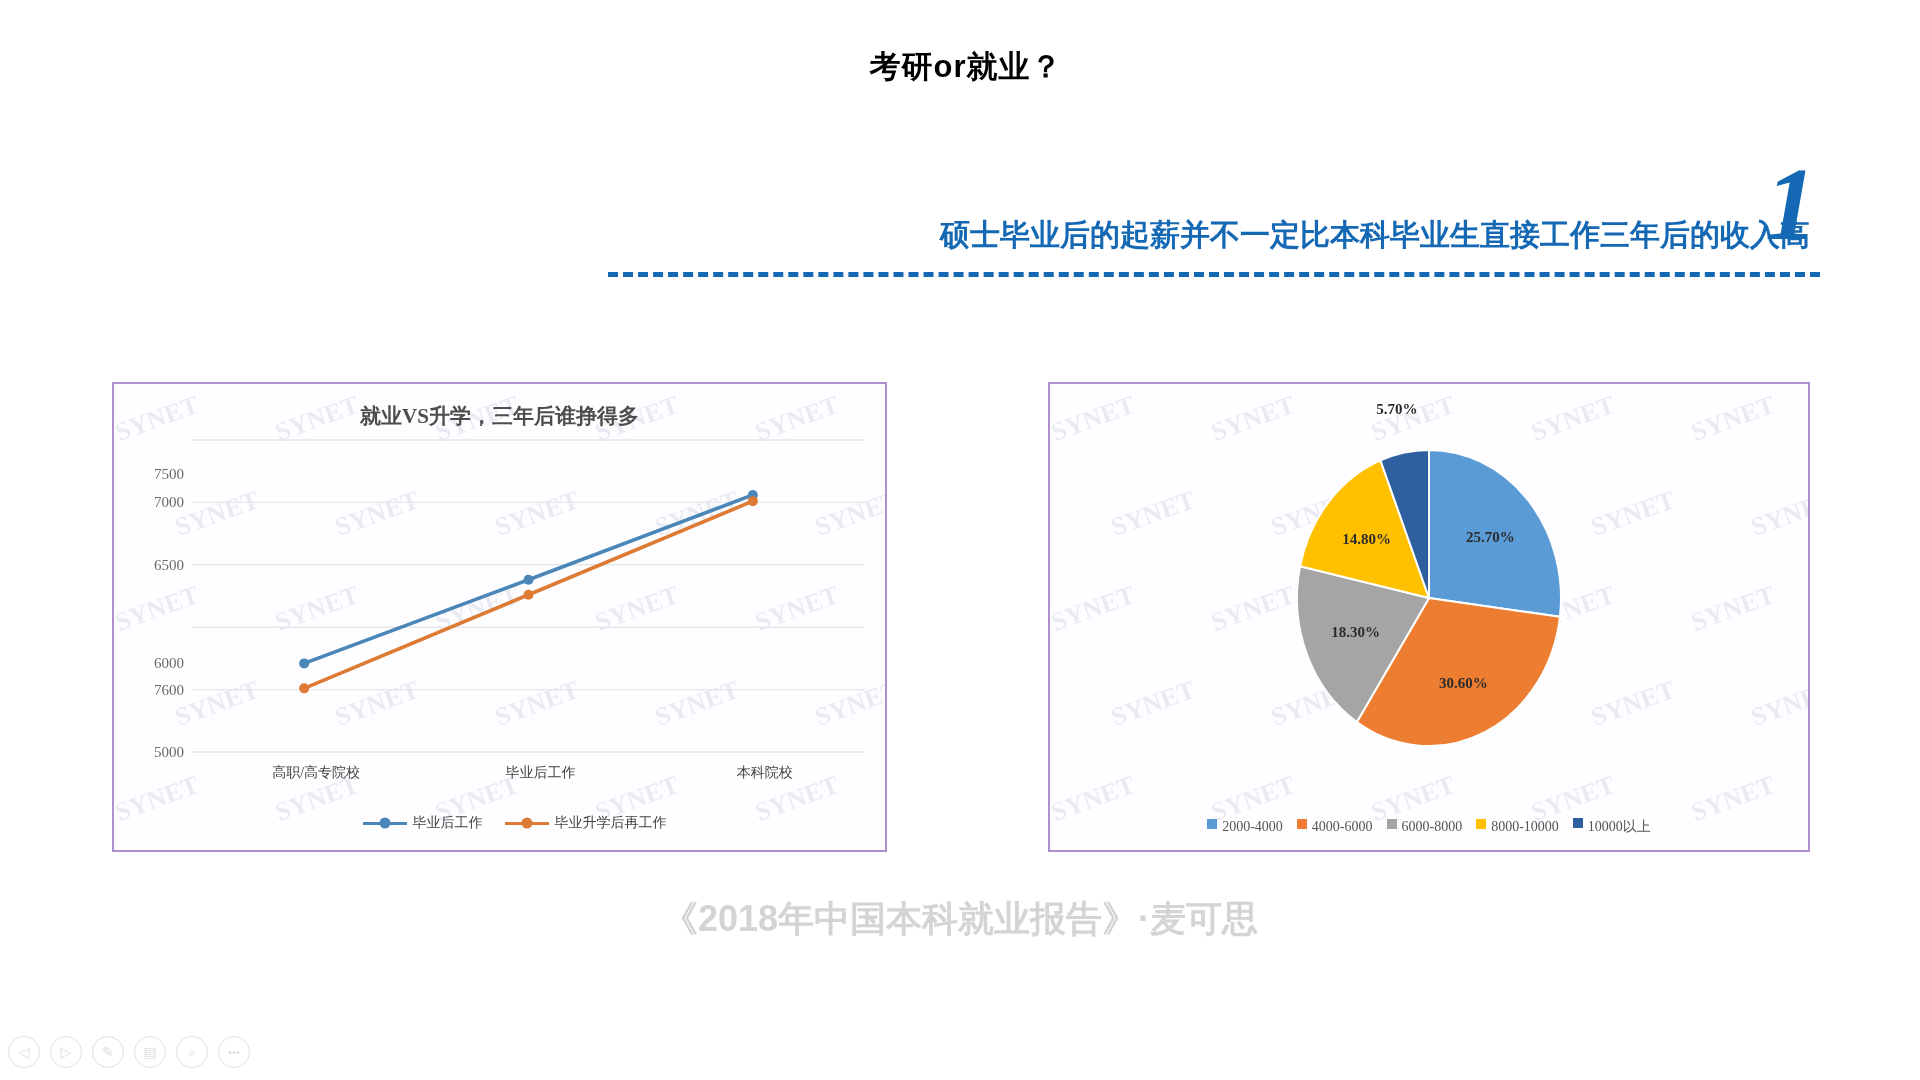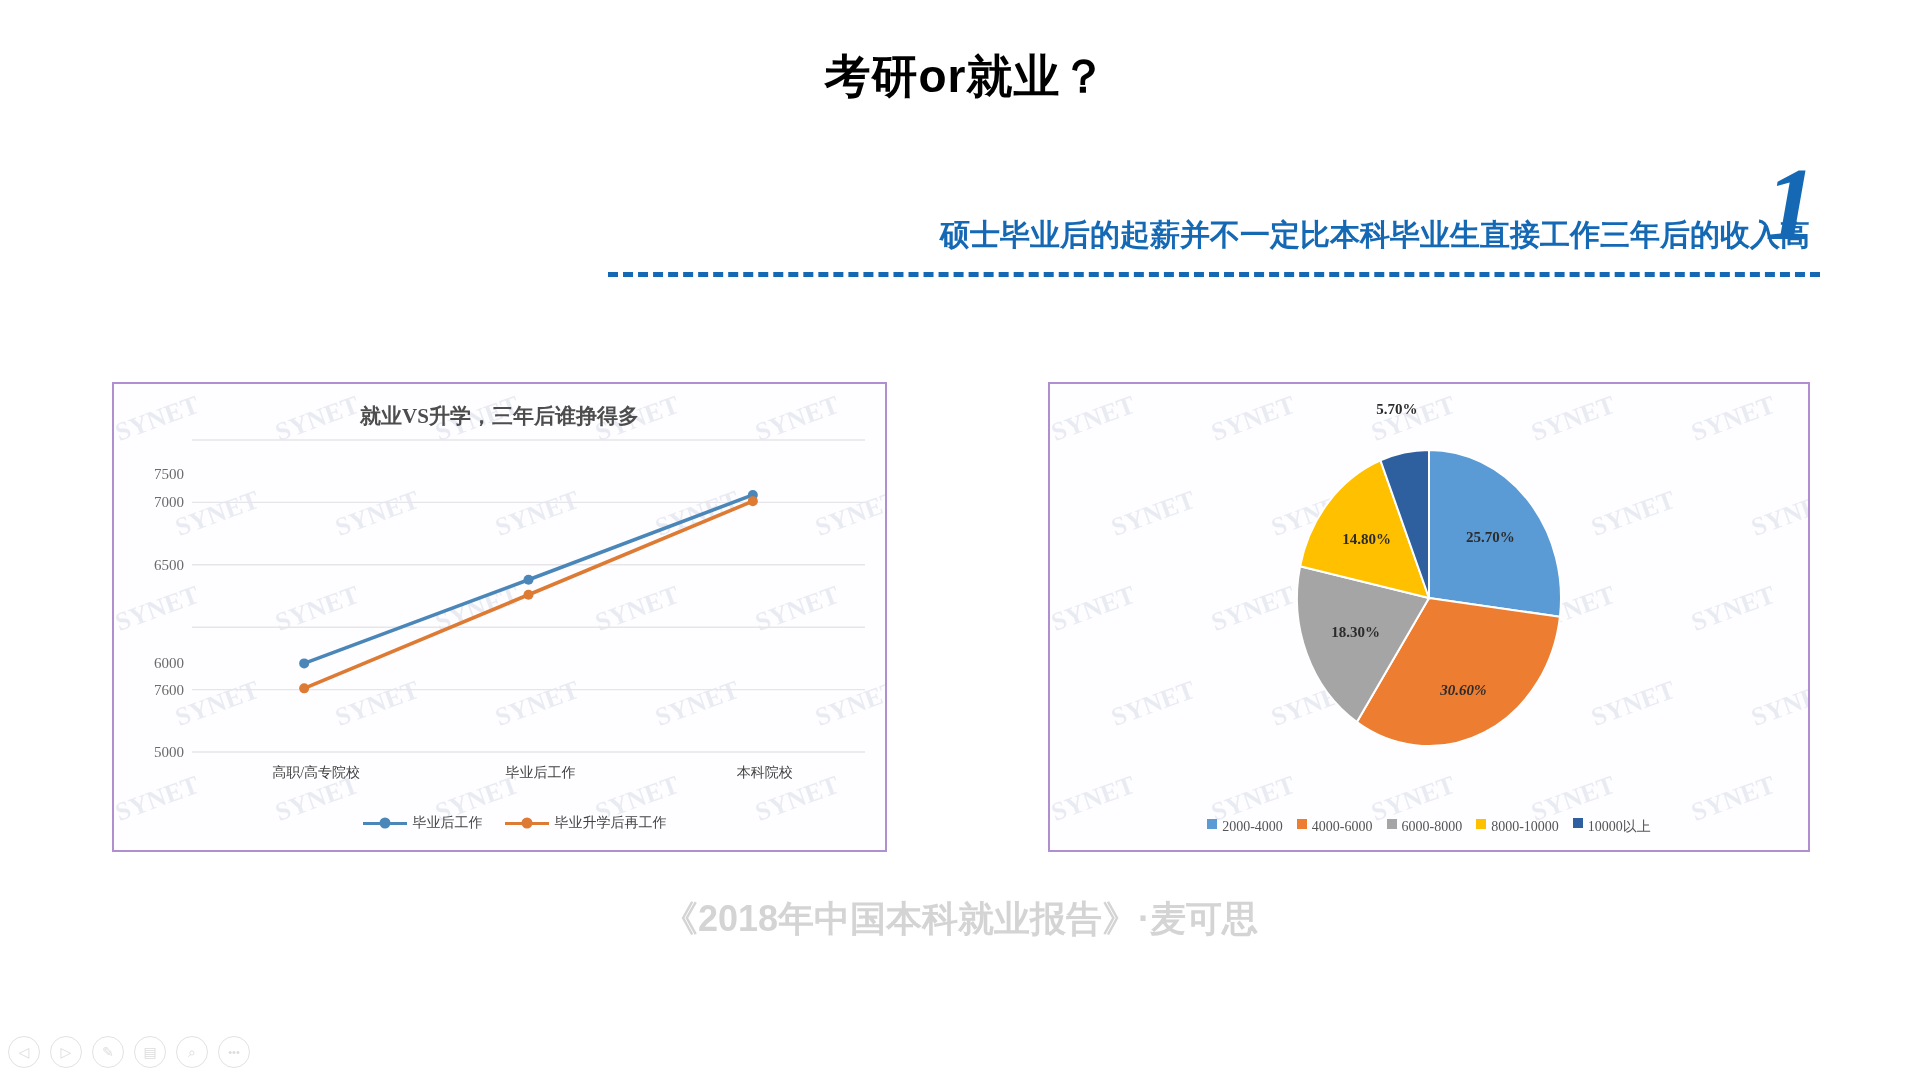--- a/index.html
+++ b/index.html
@@ -12,21 +12,21 @@
     font-family: "Liberation Sans", "DejaVu Sans", sans-serif;
     position: relative;
   }
 
   
   #slide-title {
     position: absolute;
     left: 12px; right: 0;
     top: 46px;
     text-align: center;
-    font-size: 46px;
+    font-size: 31px;
     font-weight: bold;
     color: #000000;
     letter-spacing: 1px;
     white-space: nowrap;
   }
 
   
   #subtitle-band {
     position: absolute;
     left: 600px;
@@ -312,21 +312,21 @@
     </div>
   <div id="pie-wrap">
       <svg id="pie-svg" width="300" height="320">
         <path d="M 150 160 L 150 12 A 132 148 0 0 1 280.9338492593176 178.77242337737565 Z" fill="#5b9bd5" stroke="#ffffff" stroke-width="2"></path>
         <path d="M 150 160 L 280.9338492593176 178.77242337737565 A 132 148 0 0 1 77.87010297206457 283.9498755293646 Z" fill="#ed7d31" stroke="#ffffff" stroke-width="2"></path>
         <path d="M 150 160 L 77.87010297206457 283.9498755293646 A 132 148 0 0 1 21.078010893643352 128.2255383728809 Z" fill="#a5a5a5" stroke="#ffffff" stroke-width="2"></path>
         <path d="M 150 160 L 21.078010893643352 128.2255383728809 A 132 148 0 0 1 101.45621513052677 22.37149322126922 Z" fill="#ffc000" stroke="#ffffff" stroke-width="2"></path>
         <path d="M 150 160 L 101.45621513052677 22.37149322126922 A 132 148 0 0 1 149.99999999999997 12 Z" fill="#2e5f9e" stroke="#ffffff" stroke-width="2"></path>
       </svg>
       <div class="slice-label" style="left: 440.43px; top: 113.37px;">25.70%</div>
-      <div class="slice-label" style="left: 413.321px; top: 266px; font-style: italic;">30.60%</div>
+      <div class="slice-label" style="left: 413.321px; top: 259px;">30.60%</div>
       <div class="slice-label" style="left: 305.692px; top: 207.609px;">18.30%</div>
       <div class="slice-label" style="left: 316.685px; top: 114.516px;">14.80%</div>
       <div class="slice-label" style="left: 346.879px; top: -14.9992px;">5.70%</div>
     </div>
   <div id="pie-legend">
       <div class="pie-legend-item">
         <span class="swatch" style="background: rgb(91, 155, 213);"></span>
         <span>2000-4000</span>
       </div>
       <div class="pie-legend-item">

